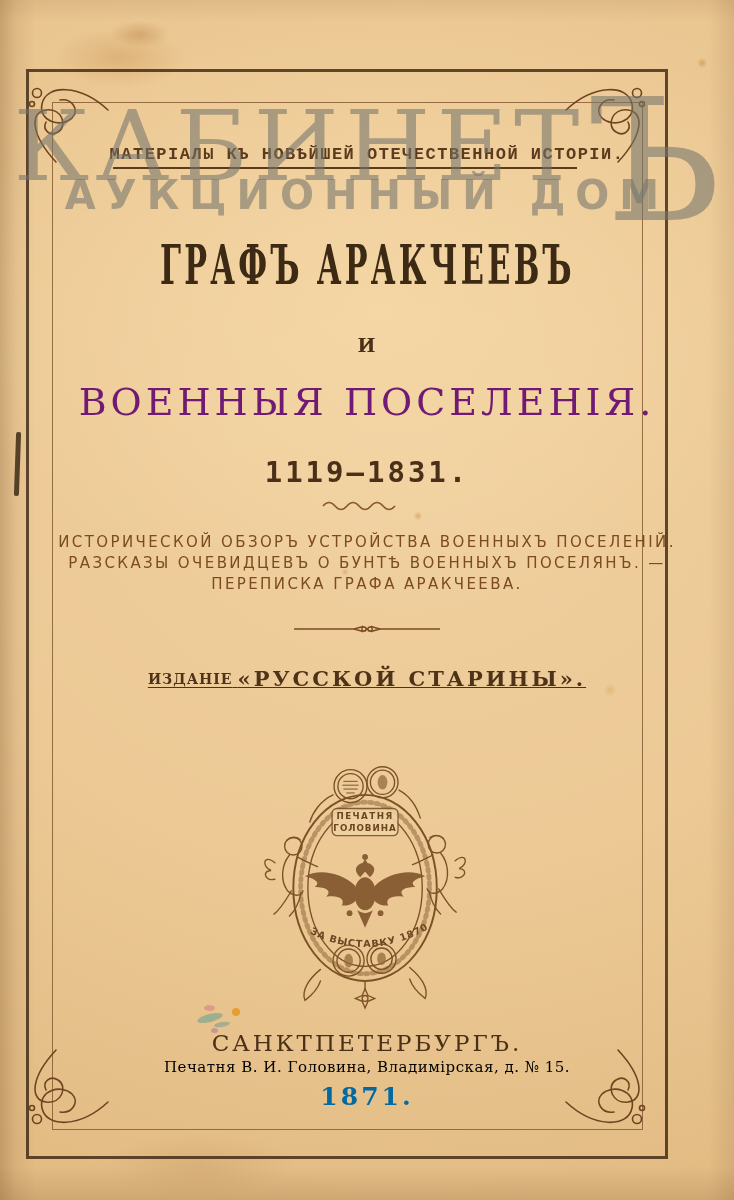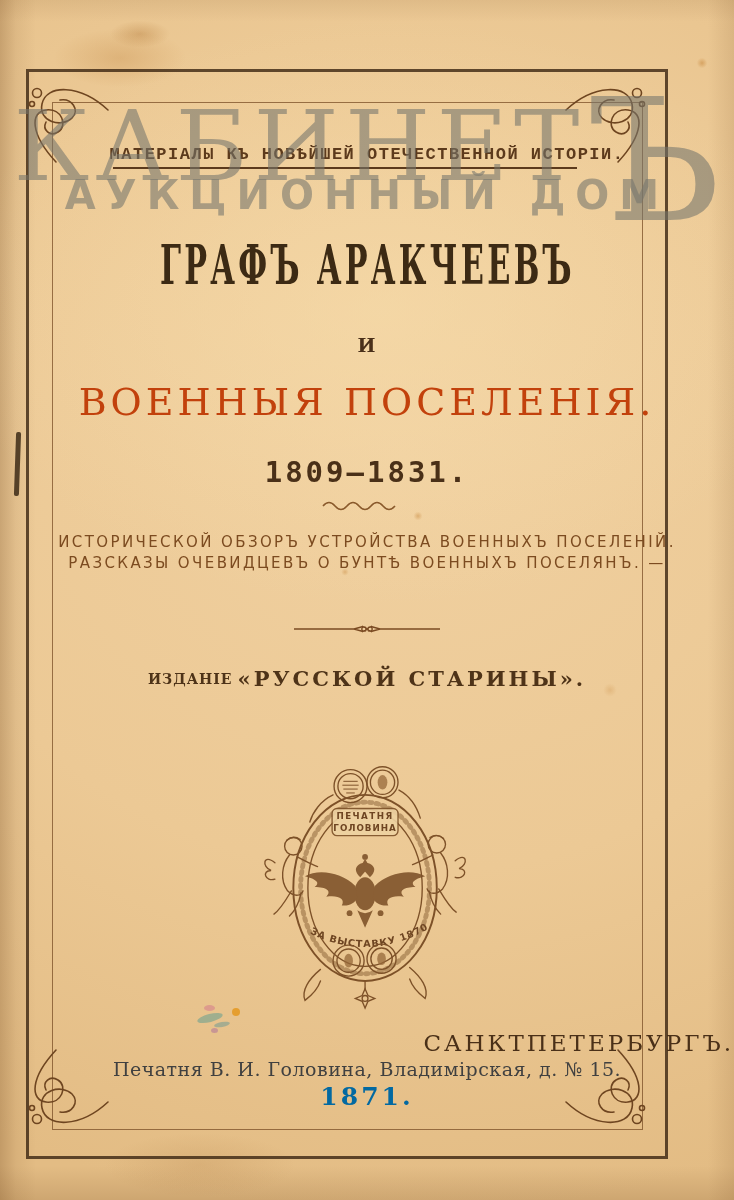--- a/index.html
+++ b/index.html
@@ -36,31 +36,31 @@
   .centered{left:0;width:734px;text-align:center;}
   .watermark{color:rgba(118,118,108,.58);pointer-events:none;z-index:5;}
   .wm1{top:76px;font-size:98px;letter-spacing:6px;line-height:1;font-family:"DejaVu Serif",serif;}
   .wm1 .bigletter{font-size:170px;vertical-align:-40px;letter-spacing:0;}
   .wm2{top:148px;font-size:40px;font-weight:bold;letter-spacing:10px;font-family:"DejaVu Sans",sans-serif;margin-top:24px;}
   .series{top:145px;font-size:17px;font-weight:bold;letter-spacing:1.5px;color:#5c3a1c;font-family:Liberation Mono, monospace;}
   .series-rule{left:113px;top:167px;width:464px;height:2px;background:#5c3a1c;}
   .title1{top:238px;font-size:46px;font-weight:bold;color:#3c2a14;white-space:nowrap;}
   .title1 span{display:inline-block;transform:scale(.66,1.18);letter-spacing:5px;}
   .conj{top:334px;font-size:19px;font-weight:bold;color:#4a301a;letter-spacing:1px;}
-  .title2{top:380px;font-size:38px;color:#c2410c;letter-spacing:4px;white-space:nowrap;}
+  .title2{top:380px;font-size:38px;color:#701a75;letter-spacing:4px;white-space:nowrap;}
   .years{top:455px;font-size:29px;font-weight:bold;color:#4a3018;letter-spacing:3px;font-family:"DejaVu Sans Mono",monospace;}
   .squiggle{top:498px;left:317px;}
   .subtitle{top:532px;font-size:15px;line-height:21px;letter-spacing:2.4px;color:#7c4b20;font-family:"DejaVu Sans",sans-serif;font-weight:500;}
   .divider2{top:622px;left:292px;}
-  .edition{top:666px;color:#4e3318;}
+  .edition{top:666px;color:#4e3318;text-decoration:underline;}
   .edition .small{font-size:14px;font-weight:bold;letter-spacing:1px;vertical-align:2px;}
   .edition .pub{font-size:21px;font-weight:bold;letter-spacing:3px;}
   .emblem{left:260px;top:760px;}
-  .city{top:1030px;font-size:23px;letter-spacing:3px;color:#4a3018;text-align:right;}
-  .printer{top:1058px;font-size:19px;letter-spacing:.5px;color:#404040;}
+  .city{top:1030px;font-size:23px;letter-spacing:3px;color:#4a3018;}
+  .printer{top:1058px;font-size:15px;letter-spacing:.5px;color:#000000;}
   .year{top:1082px;font-size:25px;font-weight:bold;letter-spacing:3px;color:#0369a1;}
   .staple{left:15px;top:432px;width:5px;height:64px;background:#3c2a16;border-radius:2px;transform:rotate(2deg);opacity:.85;}
   .smudge{border-radius:50%;}
   .sm-teal1{left:197px;top:1014px;width:26px;height:8px;background:rgba(70,150,145,.45);transform:rotate(-14deg);}
   .sm-teal2{left:214px;top:1022px;width:16px;height:5px;background:rgba(70,140,150,.40);transform:rotate(-10deg);}
   .sm-pink{left:204px;top:1005px;width:11px;height:6px;background:rgba(205,95,140,.40);}
   .sm-purple{left:211px;top:1028px;width:7px;height:5px;background:rgba(150,80,160,.38);}
   .sm-orange{left:232px;top:1008px;width:8px;height:8px;background:rgba(228,152,30,.85);}
   svg text{font-family:"DejaVu Sans",sans-serif;}
 </style>
@@ -107,29 +107,30 @@
 
 <div class="abs centered watermark wm1"><span>КАБИНЕТ</span><span class="bigletter">Ъ</span></div>
 <div class="abs centered watermark wm2">АУКЦИОННЫЙ ДОМ</div>
 
 <div class="abs centered series">МАТЕРІАЛЫ КЪ НОВѢЙШЕЙ ОТЕЧЕСТВЕННОЙ ИСТОРІИ.</div>
 <div class="abs series-rule"></div>
 
 <div class="abs centered title1"><span>ГРАФЪ АРАКЧЕЕВЪ</span></div>
 <div class="abs centered conj">И</div>
 <div class="abs centered title2">ВОЕННЫЯ ПОСЕЛЕНІЯ.</div>
-<div class="abs centered years">1809—1831.</div>
+<div class="abs centered years">1119—1831.</div>
 
 <svg class="abs squiggle" width="100" height="14" viewBox="0 0 100 14">
   <path d="M6,8 q6,-7 12,0 t12,0 t12,0 t12,0 t12,0 t12,0" fill="none" stroke="#8a5a2c" stroke-width="1.6"></path>
 </svg>
 
 <div class="abs centered subtitle">
   <div>ИСТОРИЧЕСКОЙ ОБЗОРЪ УСТРОЙСТВА ВОЕННЫХЪ ПОСЕЛЕНІЙ.</div>
   <div>РАЗСКАЗЫ ОЧЕВИДЦЕВЪ О БУНТѢ ВОЕННЫХЪ ПОСЕЛЯНЪ. —</div>
+  <div>ПЕРЕПИСКА ГРАФА АРАКЧЕЕВА.</div>
 </div>
 
 <svg class="abs divider2" width="150" height="14" viewBox="0 0 150 14">
   <g stroke="#7a4a22" fill="none" stroke-width="1.3">
     <path d="M2,7 H62"></path>
       <path d="M88,7 H148"></path>
     <path d="M62,7 l9,-2.5 M62,7 l9,2.5"></path>
     <path d="M88,7 l-9,-2.5 M88,7 l-9,2.5"></path>
     <circle cx="72" cy="7" r="2.2"></circle>
       <circle cx="78" cy="7" r="2.2"></circle>

